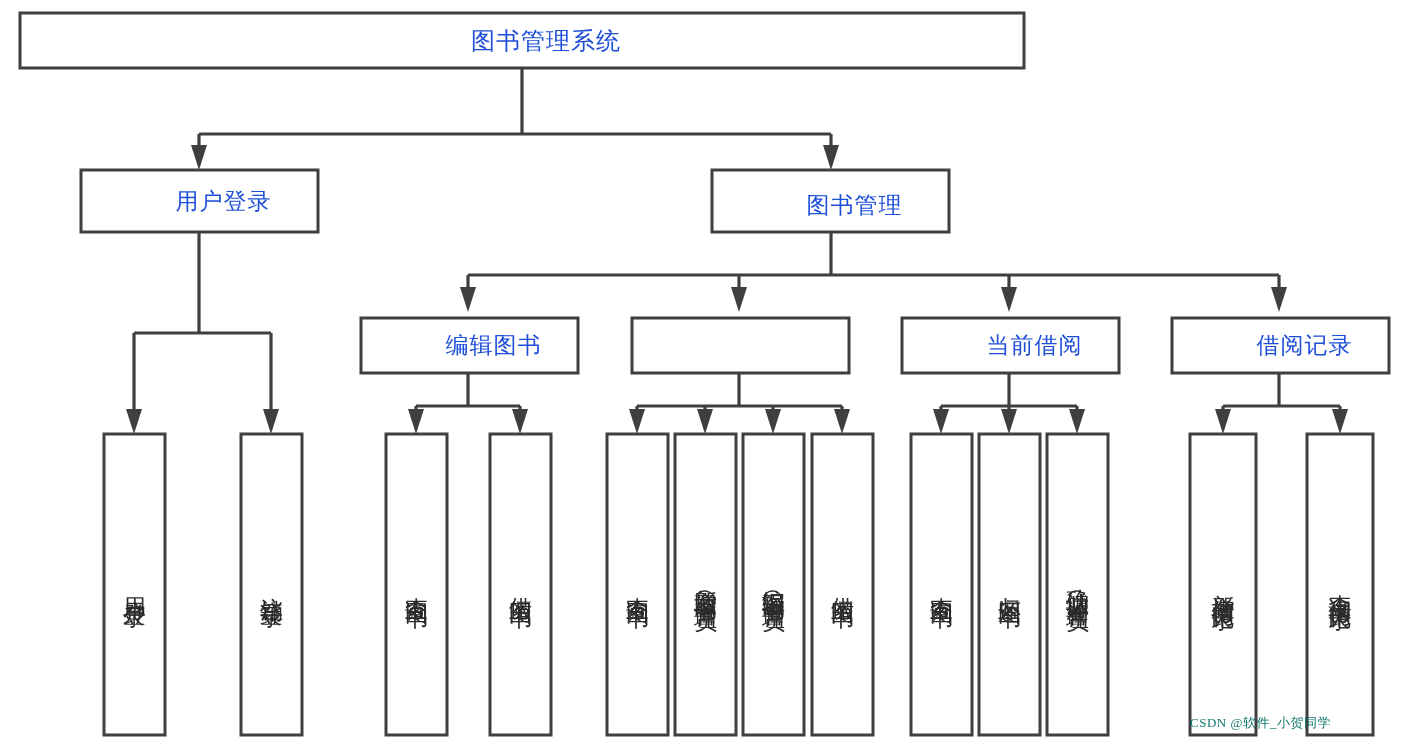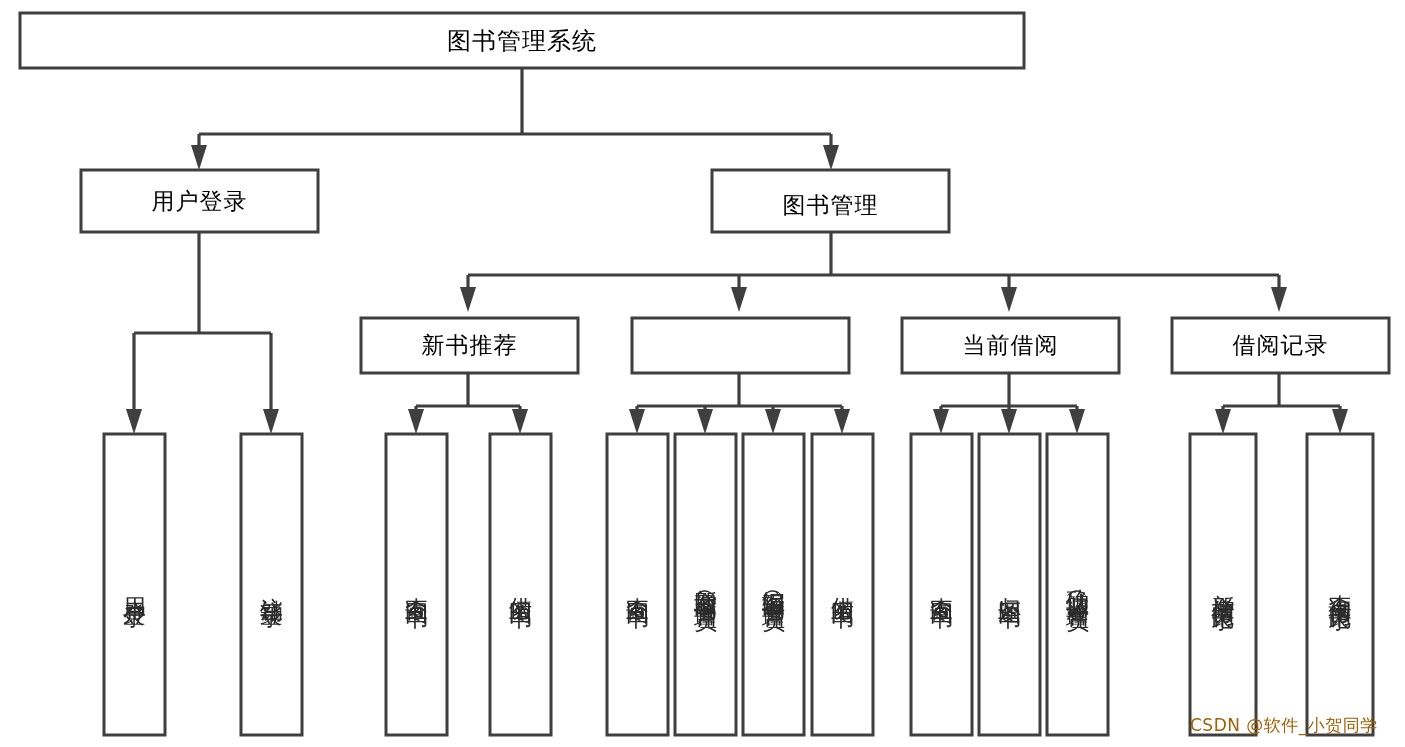--- a/index.html
+++ b/index.html
@@ -40,25 +40,26 @@
   .arrow-head {
     fill: #3f3f3f;
     stroke: none;
   }
   
   .label-h {
     position: absolute;
     display: flex;
     align-items: center;
     justify-content: center;
-    color: #000000;
+    color: #1d4ed8;
     font-size: 23px;
     letter-spacing: 1px;
     white-space: nowrap;
     pointer-events: none;
+    padding-left: 24px;
   }
   .label-h.title {
     font-size: 24px;
   }
   
   .label-v {
     position: absolute;
     display: flex;
     align-items: center;
     justify-content: center;
@@ -66,25 +67,26 @@
     text-orientation: upright;
     color: #2b2b2b;
     font-size: 23px;
     line-height: 1;
     letter-spacing: 3px;
     white-space: nowrap;
     pointer-events: none;
   }
   .watermark {
     position: absolute;
-    color: #a16207;
-    font-size: 17px;
+    color: #0f766e;
+    font-size: 13px;
     letter-spacing: 0.5px;
     white-space: nowrap;
     pointer-events: none;
+    font-family: Liberation Serif, serif;
   }
 </style>
 </head>
 <body>
 
 <div id="diagram-root">
 
   <svg id="diagram-svg" viewBox="0 0 1405 747" xmlns="http://www.w3.org/2000/svg">
     <defs>
       <g id="arrow-def"></g>
@@ -190,21 +192,21 @@
 
     <rect class="node-rect" x="1190" y="434" width="66" height="301"></rect>
     <rect class="node-rect" x="1307" y="434" width="66" height="301"></rect>
   </svg>
 
   <div class="label-h title" style="left:20px; top:13px; width:1004px; height:55px;">图书管理系统</div>
 
   <div class="label-h" style="left:81px; top:170px; width:237px; height:62px;">用户登录</div>
   <div class="label-h" style="left:712px; top:170px; width:237px; height:70px;">图书管理</div>
 
-  <div class="label-h" style="left:361px; top:318px; width:217px; height:55px;">新书推荐</div>
+  <div class="label-h" style="left:361px; top:318px; width:217px; height:55px;">编辑图书</div>
   <div class="label-h" style="left:1172px; top:318px; width:217px; height:55px;">借阅记录</div>
   <div class="label-h" style="left:902px; top:318px; width:217px; height:55px;">当前借阅</div>
 
   <div class="label-v" style="left:104px; top:434px; width:61px; height:301px;">用户登录</div>
   <div class="label-v" style="left:241px; top:434px; width:61px; height:301px;">注销登录</div>
 
   <div class="label-v" style="left:386px; top:434px; width:61px; height:301px;">查询图书</div>
   <div class="label-v" style="left:490px; top:434px; width:61px; height:301px;">借阅图书</div>
 
   <div class="label-v" style="left:607px; top:434px; width:61px; height:301px;">查询图书</div>

